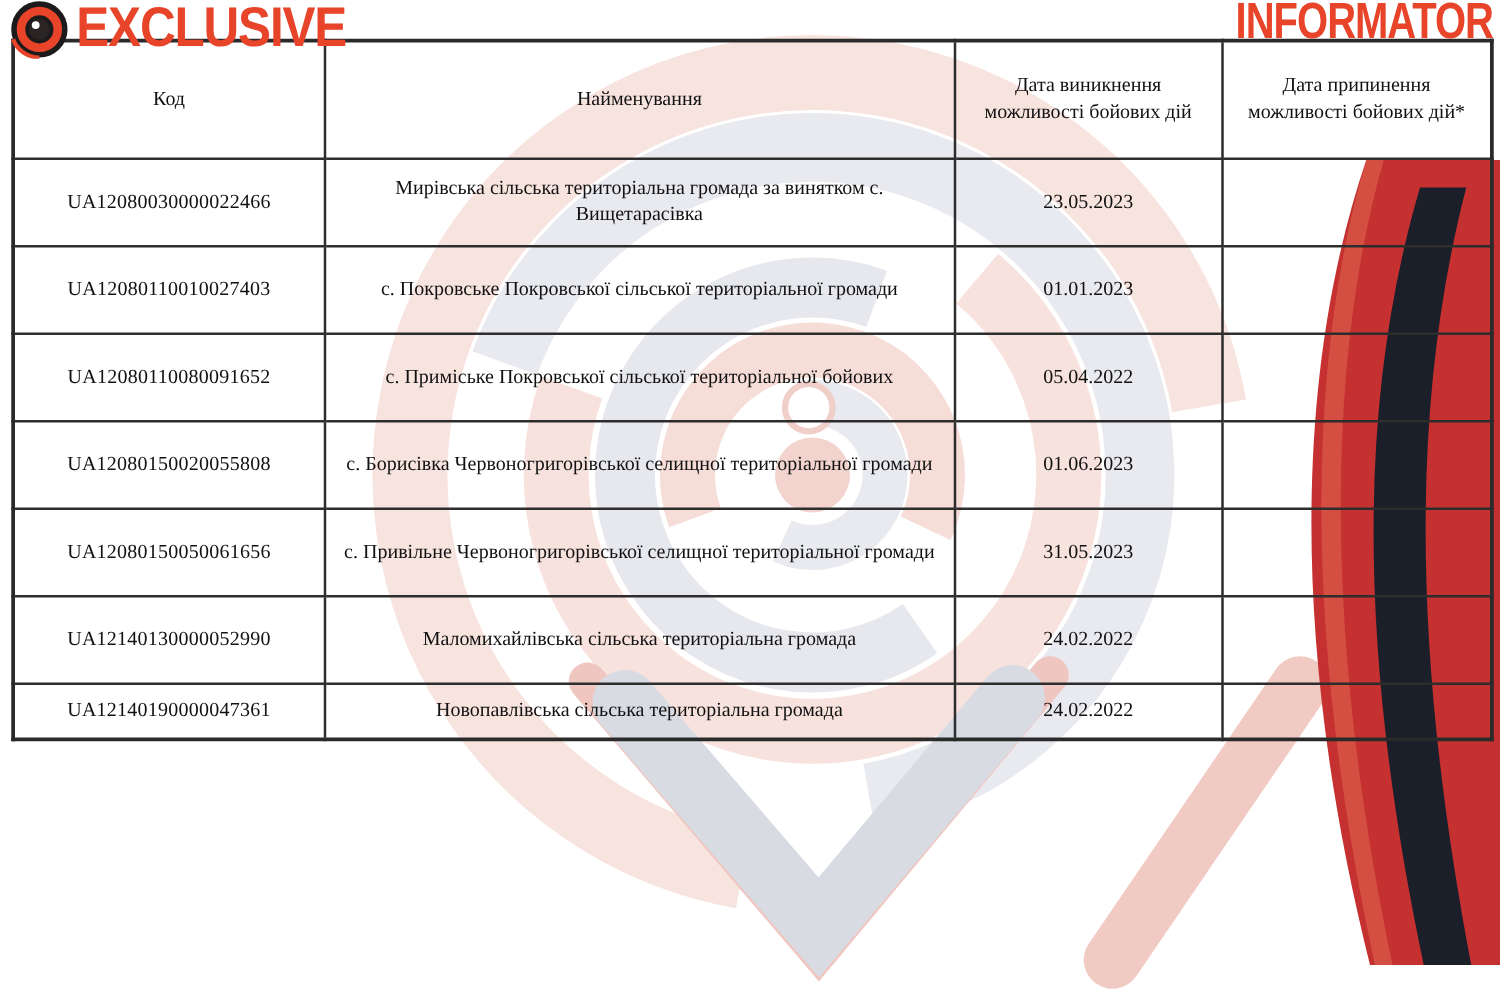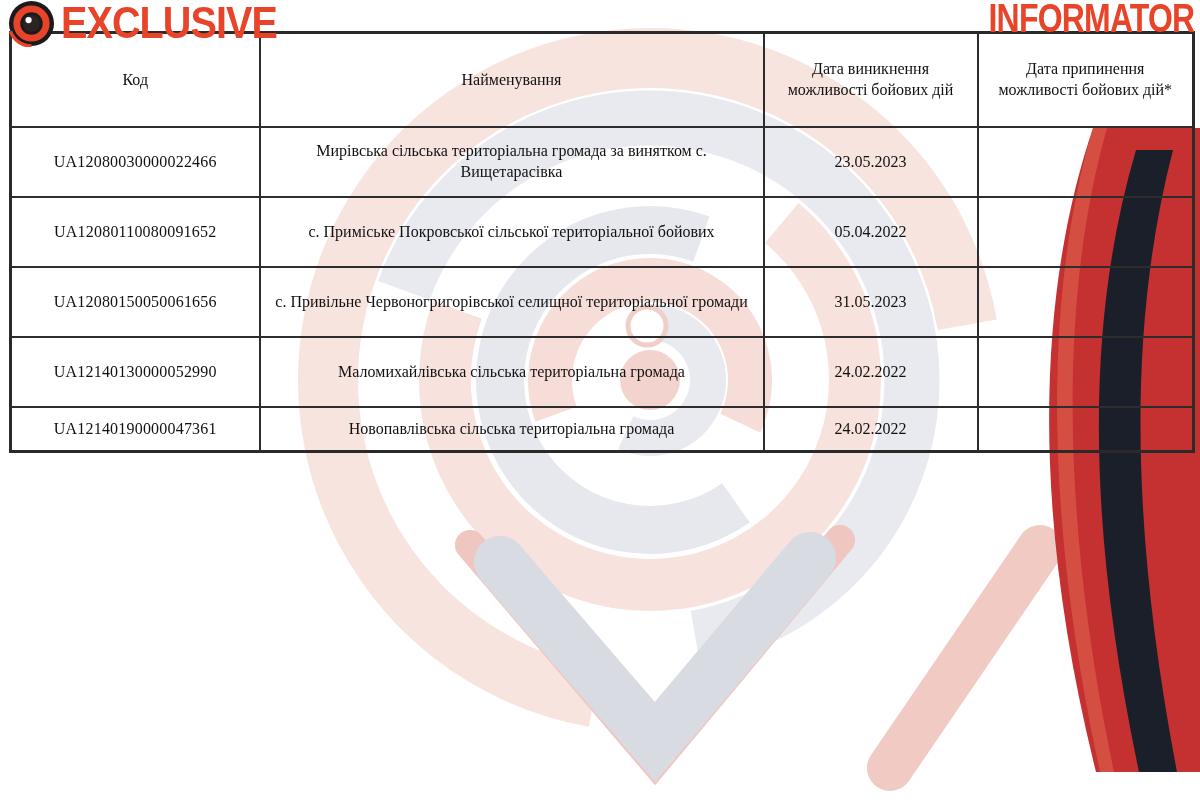--- a/index.html
+++ b/index.html
@@ -111,23 +111,35 @@
       </tr>
     </thead>
     <tbody>
       <tr class="h-row">
         <td class="code-cell">UA12080030000022466</td>
         <td class="name-cell">Мирівська сільська територіальна громада за винятком с. Вищетарасівка</td>
         <td class="date-cell">23.05.2023</td>
         <td class="date-cell"></td>
       </tr>
       <tr class="h-row">
+        <td class="code-cell">UA12080110010027403</td>
+        <td class="name-cell">с. Покровське Покровської сільської територіальної громади</td>
+        <td class="date-cell">01.01.2023</td>
+        <td class="date-cell"></td>
+      </tr>
+      <tr class="h-row">
         <td class="code-cell">UA12080110080091652</td>
         <td class="name-cell">с. Приміське Покровської сільської територіальної бойових</td>
         <td class="date-cell">05.04.2022</td>
+        <td class="date-cell"></td>
+      </tr>
+      <tr class="h-row">
+        <td class="code-cell">UA12080150020055808</td>
+        <td class="name-cell">с. Борисівка Червоногригорівської селищної територіальної громади</td>
+        <td class="date-cell">01.06.2023</td>
         <td class="date-cell"></td>
       </tr>
       <tr class="h-row">
         <td class="code-cell">UA12080150050061656</td>
         <td class="name-cell">с. Привільне Червоногригорівської селищної територіальної громади</td>
         <td class="date-cell">31.05.2023</td>
         <td class="date-cell"></td>
       </tr>
       <tr class="h-row">
         <td class="code-cell">UA12140130000052990</td>

